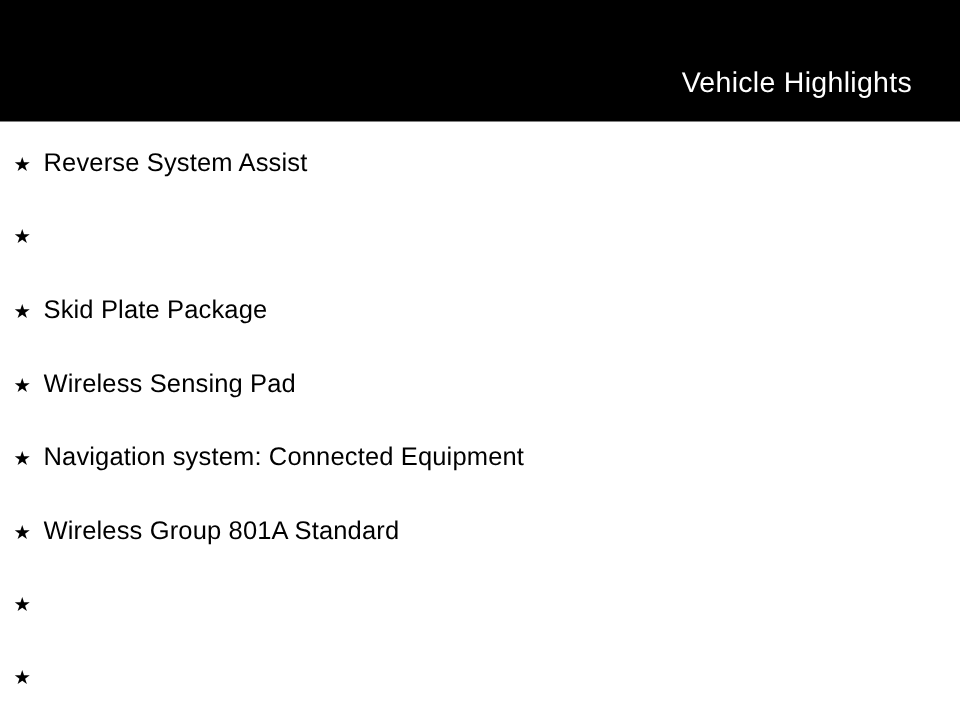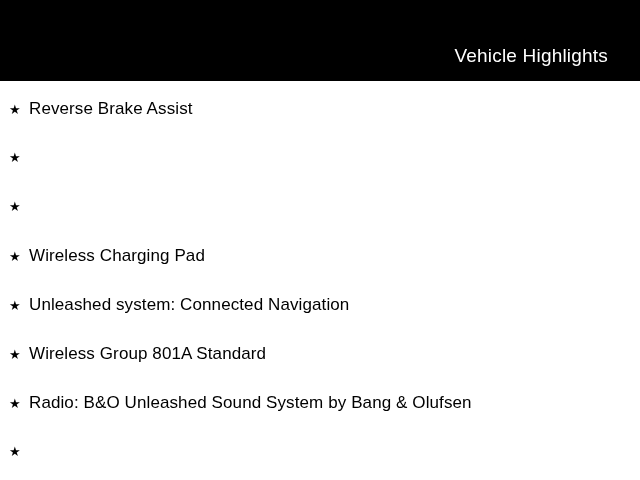--- a/index.html
+++ b/index.html
@@ -71,42 +71,42 @@
 
 <div class="page">
 
   <div class="header">
     <div class="header-title">Vehicle Highlights</div>
   </div>
 
   <ul class="highlights">
     <li class="highlight-item">
       <span class="bullet">★</span>
-      <span class="item-label">Reverse Brake Assist</span>
+      <span class="item-label">Reverse System Assist</span>
     </li>
     <li class="highlight-item">
       <span class="bullet">★</span>
     </li>
     <li class="highlight-item">
       <span class="bullet">★</span>
+      <span class="item-label">Skid Plate Package</span>
     </li>
     <li class="highlight-item">
       <span class="bullet">★</span>
-      <span class="item-label">Wireless Charging Pad</span>
+      <span class="item-label">Wireless Sensing Pad</span>
     </li>
     <li class="highlight-item">
       <span class="bullet">★</span>
-      <span class="item-label">Unleashed system: Connected Navigation</span>
+      <span class="item-label">Navigation system: Connected Equipment</span>
     </li>
     <li class="highlight-item">
       <span class="bullet">★</span>
       <span class="item-label">Wireless Group 801A Standard</span>
     </li>
     <li class="highlight-item">
       <span class="bullet">★</span>
-      <span class="item-label">Radio: B&amp;O Unleashed Sound System by Bang &amp; Olufsen</span>
     </li>
     <li class="highlight-item">
       <span class="bullet">★</span>
     </li>
   </ul>
 
 </div>
 
 </body></html>

